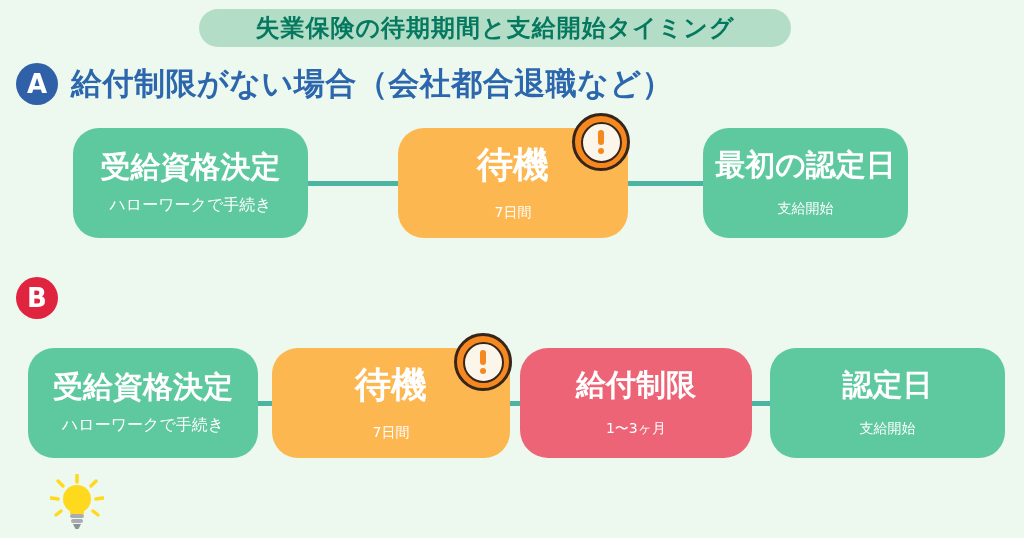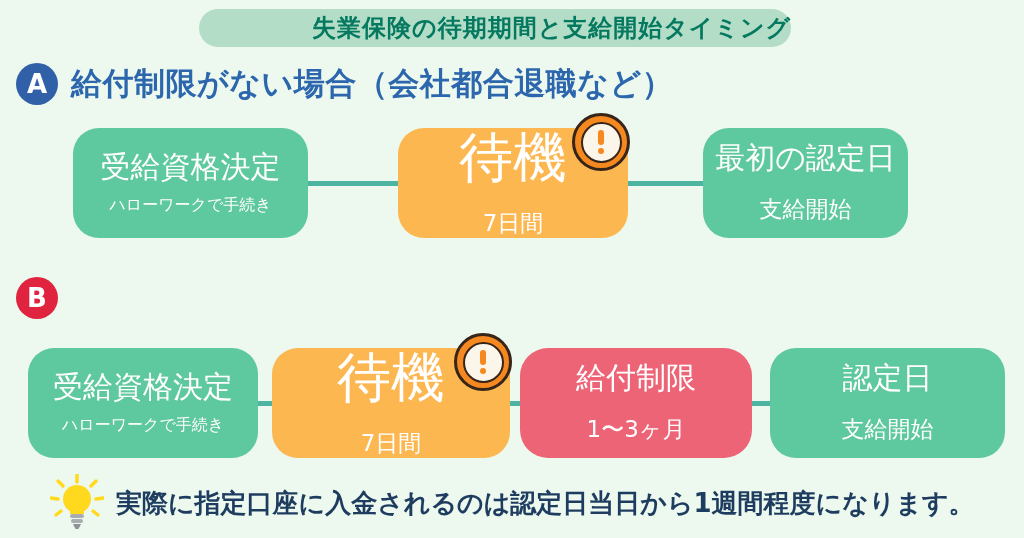--- a/index.html
+++ b/index.html
@@ -7,21 +7,21 @@
     position:relative;
     width:1024px;height:538px;
     background:#edf9ee;
     font-family:"DejaVu Sans",sans-serif;
     overflow:hidden;
   }
   
   .title-pill{
     position:absolute;left:199px;top:9px;width:592px;height:38px;
     background:#b4ddc7;border-radius:19px;
-    display:flex;align-items:center;justify-content:flex-end;
+    display:flex;align-items:center;justify-content:center;
   }
   .title-pill span{
     color:#04795f;font-size:24px;font-weight:700;letter-spacing:1px;
   }
   
   .section-header{
     position:absolute;left:16px;height:44px;
     display:flex;align-items:center;gap:13px;
   }
   .section-header.pos-a{top:62px;}
@@ -43,24 +43,24 @@
   .flow-row.pos-a{top:128px;left:73px;}
   .flow-row.pos-b{top:348px;left:28px;}
   .step-box{
     position:relative;height:110px;border-radius:26px;
     display:flex;flex-direction:column;align-items:center;justify-content:center;
     color:#fff;box-sizing:border-box;
   }
   .c-green{background:#5ec89e;}
   .c-orange{background:#fcb751;}
   .c-red{background:#ec6476;border-radius:28px;}
-  .step-title{font-size:30px;font-weight:400;line-height:1.15;}
-  .step-title.big{font-size:54px;}
+  .step-title{font-size:30px;font-weight:700;line-height:1.15;}
+  .step-title.big{font-size:36px;}
   .step-sub{font-size:16px;margin-top:11px;}
-  .step-sub.mid{font-size:23px;margin-top:18px;}
+  .step-sub.mid{font-size:14px;margin-top:18px;}
   .w235{width:235px;} .w230{width:230px;} .w245{width:205px;}
   .w238{width:238px;} .w232{width:232px;}
   .connector{height:5px;background:#4db4a2;}
   .cw90{width:90px;} .cw75{width:75px;}
   .cw14{width:14px;} .cw10{width:10px;} .cw18{width:18px;}
   
   .alert-badge{
     position:absolute;top:-15px;right:-2px;
     width:58px;height:58px;border-radius:50%;
     background:#f5881f;border:3px solid #37251a;box-sizing:border-box;
@@ -160,16 +160,15 @@
         <line x1="46" y1="25" x2="53" y2="24"></line>
         <line x1="11" y1="37" x2="6" y2="41"></line>
         <line x1="43" y1="37" x2="48" y2="41"></line>
       </g>
       <circle cx="27" cy="25" r="14" fill="#ffd91e"></circle>
       <path d="M20 35 h14 v5 h-14 z" fill="#ffd91e"></path>
       <rect x="20" y="40" width="14" height="4" rx="2" fill="#a9adb2"></rect>
       <rect x="21" y="45" width="12" height="4" rx="2" fill="#a9adb2"></rect>
       <path d="M23 50 h8 l-2.5 5 h-3 z" fill="#8e9296"></path>
     </svg>
-    <span class="note-text">実際に指定口座に入金されるのは認定日当日から1週間程度になります。</span>
   </div>
 
 </div>
 
 </body></html>

